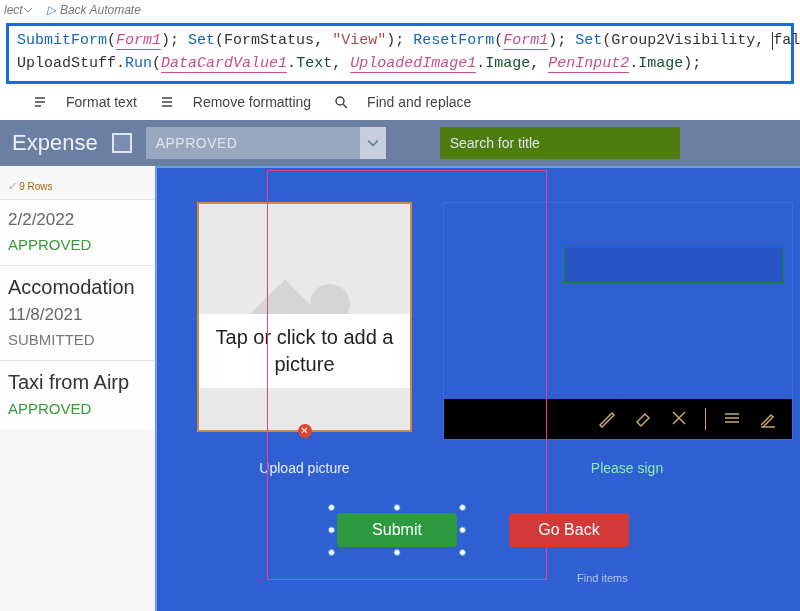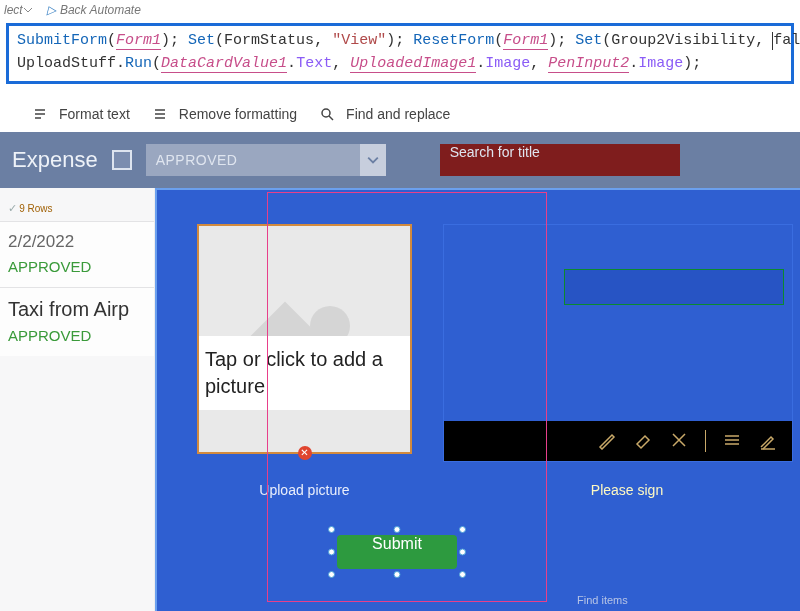--- a/index.html
+++ b/index.html
@@ -44,46 +44,45 @@
     position: absolute;
     right: 18px;
     top: 6px;
     width: 1px;
     height: 18px;
     background: #333;
   }
   .t-fn   { color: #1466b8; }
   .t-ctrl { color: #c74e8a; font-style: italic; }
   .t-str  { color: #b04a4a; }
-  .t-prop { color: #8b5cf6; font-family: Liberation Mono, monospace; }
+  .t-prop { color: #14532d; font-family: Liberation Mono, monospace; }
   .t-plain{ color: #333; }
   .t-und  { border-bottom: 1px solid currentColor; font-style: italic; }
 
   
   .editor-toolbar {
     display: flex;
     align-items: center;
     gap: 22px;
     padding: 10px 32px;
     font-size: 14px;
     color: #444;
   }
   .editor-toolbar .tb-item {
     display: inline-flex;
     align-items: flex-end;
-    gap: 11px;
+    gap: 18px;
     cursor: pointer;
-    margin-top: 12px;
   }
   .editor-toolbar svg { width: 16px; height: 16px; stroke: #444; fill:none; stroke-width:1.5;}
 
   
   .app-header {
     background: #6b7fa3;
-    height: 56px;
+    height: 46px;
     display: flex;
     align-items: center;
     padding: 0 12px;
     gap: 14px;
     color: #fff;
   }
   .app-header .title {
     font-size: 22px;
     color: #eef2f8;
     flex: 0 0 auto;
@@ -104,24 +103,24 @@
     margin-left: auto;
     background:#c7cedd;
     width:26px; height:32px;
     margin-right:-10px;
     display:flex;align-items:center;justify-content:center;
   }
   .app-header .gap { width: 26px; }
   .app-header .search {
     height: 32px;
     width: 240px;
-    background: #7f1d1d;
+    background: #4d7c0f;
     color: #dfe5ef;
     padding: 0 10px;
-    display:flex;
+    display:flex;align-items:center;
     font-size: 14px;
   }
 
   
   .main {
     display: flex;
     height: calc(611px - 20px - 58px - 40px - 46px);
   }
   .left-list {
     width: 155px;
@@ -178,21 +177,21 @@
     width:70px;height:70px;background:#bfbfbf;transform:rotate(45deg);margin-right:-20px;margin-bottom:10px;
   }
   .shape-pin{
     width:60px;height:90px;position:relative;
   }
   .shape-pin::before{content:"";position:absolute;top:0;left:10px;width:40px;height:40px;border-radius:50%;background:#bfbfbf;}
   .shape-pin::after{content:"";position:absolute;top:30px;left:10px;border-left:20px solid transparent;border-right:20px solid transparent;border-top:50px solid #bfbfbf;}
   .upload-box .tap-label{
     position:absolute;top:110px;left:0;right:0;
     background:#fff;
-    text-align:left;
+    text-align:center;
     padding:10px 6px;
     font-size:20px;
     color:#222;
     line-height:1.35;
   }
   .upload-box .err-dot{
     position:absolute;
     left:50%; bottom:-8px;
     width:14px;height:14px;border-radius:50%;
     background:#e0452f;color:#fff;
@@ -238,32 +237,32 @@
     color:#c9a969;
   }
   .pen-toolbar .sep{width:1px;height:22px;background:#c9a969;}
   .pen-toolbar svg{width:20px;height:20px;stroke:#c9a969;fill:none;stroke-width:1.5;}
   .pen-toolbar .active{color:#e2c07a;}
   .sign-caption{
     position:absolute;
     left:340px; top:292px;
     width:260px;
     text-align:center;
-    color:#fef9c3;
+    color:#86efac;
     font-size:14px;
   }
 
   
   .btn{
     position:absolute;
     width:120px;height:34px;
     border-radius:4px;
     color:#fff;
     font-size:16px;
-    display:flex;justify-content:center;
+    display:flex;align-items:center;justify-content:center;
     cursor:pointer;
   }
   .btn-submit{
     left:180px; top:345px;
     background:#2d9a3f;
   }
   .btn-goback{
     left:352px; top:345px;
     background:#d23a3a;
     font-weight:500;
@@ -357,20 +356,25 @@
 <div class="main">
 
   <div class="left-list">
     <div class="rows-label">9 Rows</div>
 
     <div class="list-item">
       <div class="li-date">2/2/2022</div>
       <div class="li-status status-approved">APPROVED</div>
     </div>
 
+    <div class="list-item">
+      <div class="li-title">Accomodation</div>
+      <div class="li-date">11/8/2021</div>
+      <div class="li-status status-submitted">SUBMITTED</div>
+    </div>
 
     <div class="list-item">
       <div class="li-title">Taxi from Airp</div>
       <div class="li-status status-approved">APPROVED</div>
     </div>
   </div>
 
   <div class="canvas">
 
     <div class="upload-box">
@@ -424,16 +428,19 @@
     <div class="sel-handles">
       <span class="h-tl"></span>
         <span class="h-tm"></span>
         <span class="h-tr"></span>
       <span class="h-ml"></span>
         <span class="h-mr"></span>
       <span class="h-bl"></span>
         <span class="h-bm"></span>
         <span class="h-br"></span>
     </div>
+    <div class="btn btn-goback">
+      <span>Go Back</span>
+    </div>
 
     <div class="small-label">Find items</div>
   </div>
 </div>
 
 </body></html>

